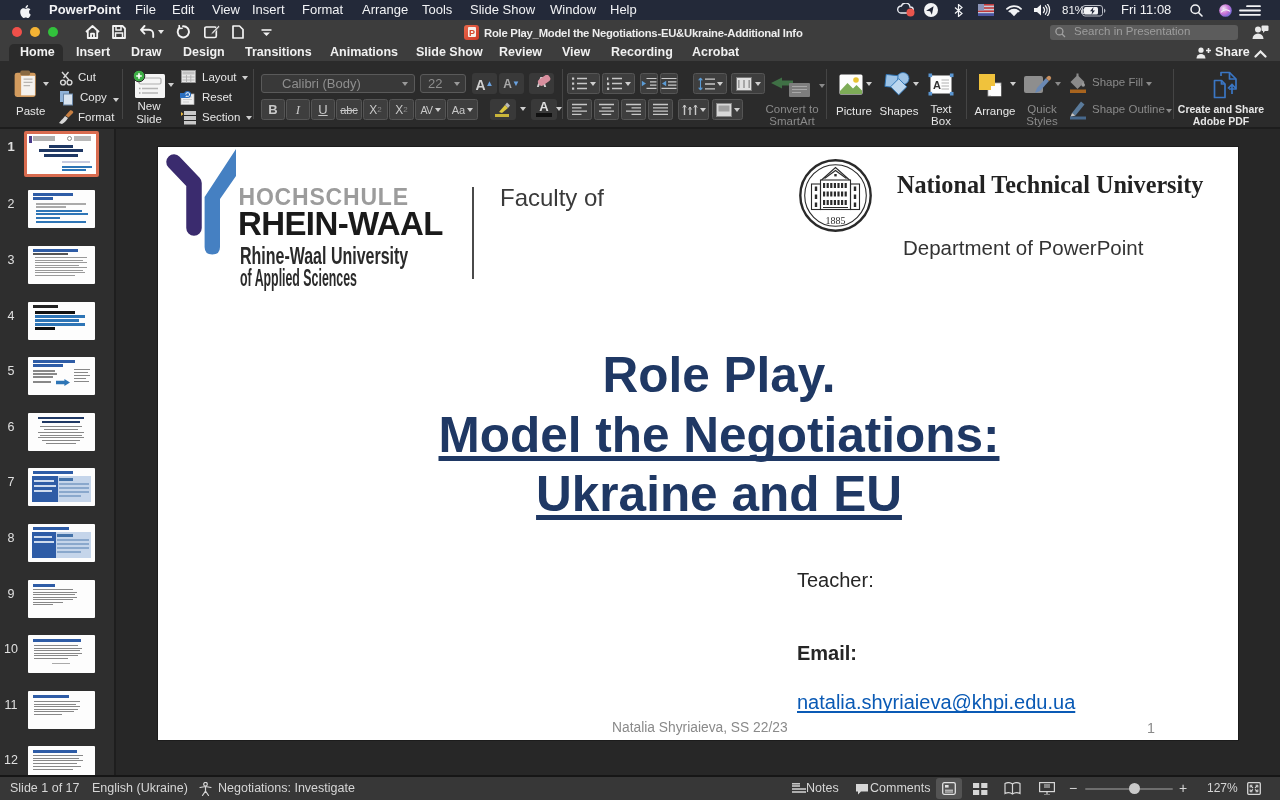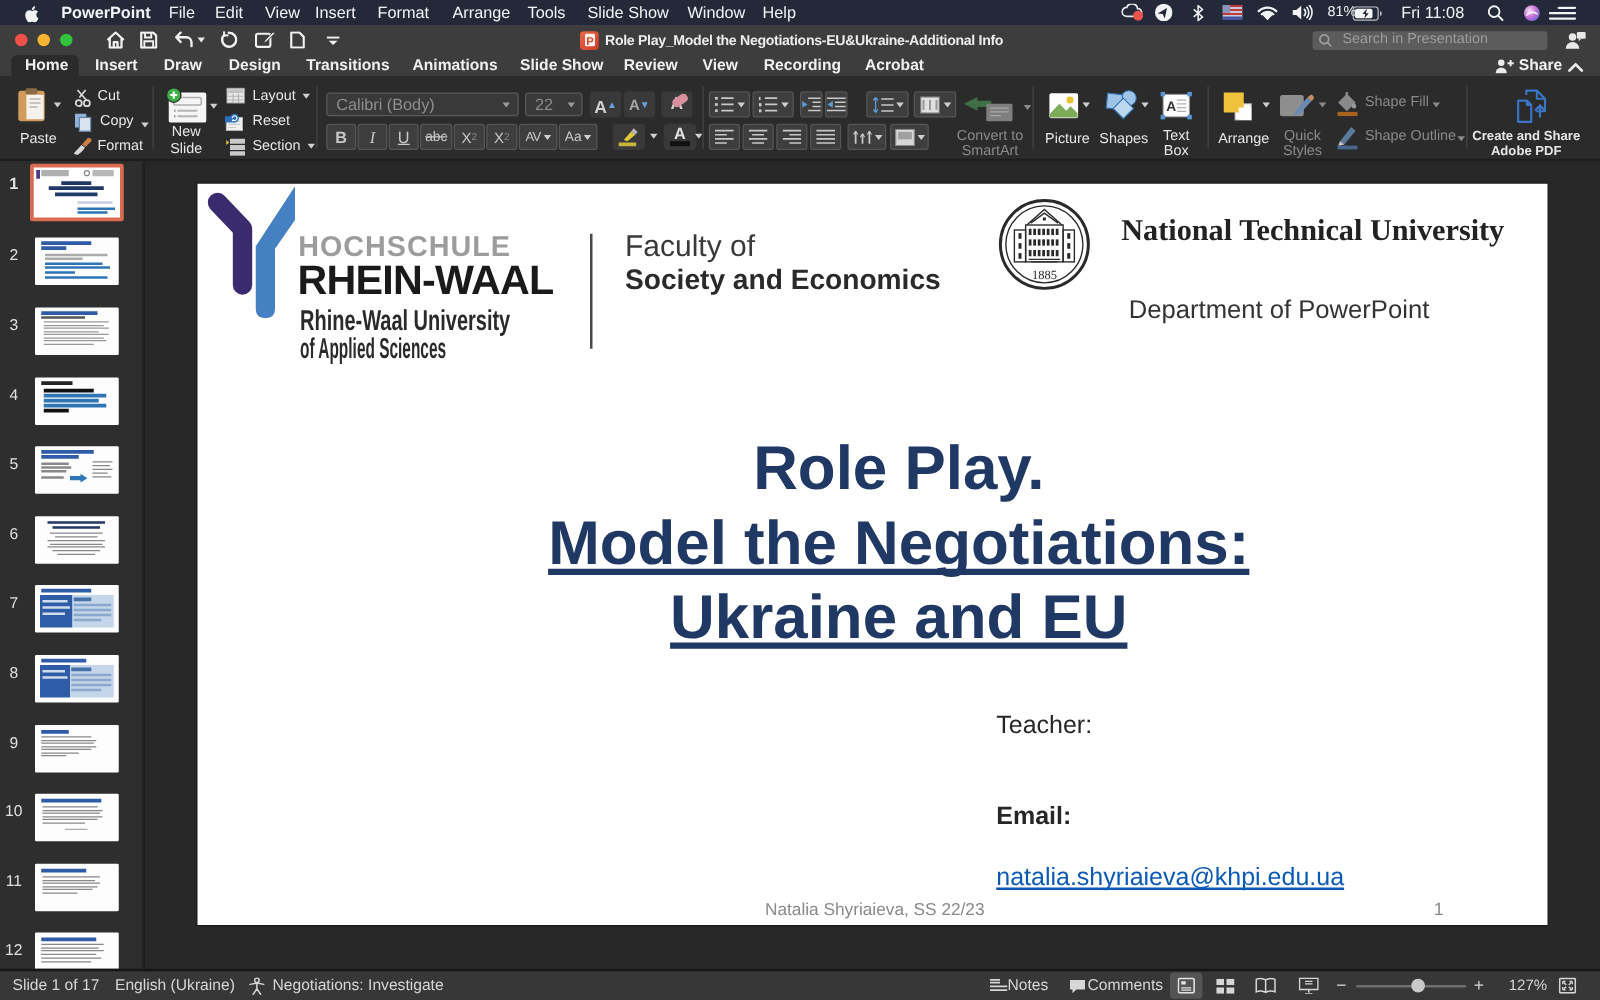--- a/index.html
+++ b/index.html
@@ -259,21 +259,21 @@
   <div class="rlabel" style="top:30px;left:202px">Reset</div>
   <svg class="abs" style="top:49px;left:180px" width="17" height="15" viewBox="0 0 17 15">
         <rect x="4" y="1" width="12" height="4" fill="#c9c9c9"></rect>
         <rect x="4" y="6" width="12" height="4" fill="#c9c9c9"></rect>
         <rect x="4" y="11" width="12" height="3.5" fill="#c9c9c9"></rect>
         <path d="M1 2 l2.5 2 L1 6 Z" fill="#e8b940"></path>
       </svg>
   <div class="rlabel" style="top:50px;left:202px">Section <span class="caret" style="margin-left:2px"></span></div>
   <div class="rsep" style="left:252.5px"></div>
 
-  <div class="rbox" style="top:13px;left:261px;width:154px;height:19px;font-size:13px;line-height:17px;padding-left:7px">Calibri (Body)<span class="caret abs" style="top:7px;right:6px;border-top-color:#9a9a9a"></span></div>
+  <div class="rbox" style="top:13px;left:261px;width:154px;height:19px;font-size:13px;line-height:17px;padding-left:20px">Calibri (Body)<span class="caret abs" style="top:7px;right:6px;border-top-color:#9a9a9a"></span></div>
   <div class="rbox" style="top:13px;left:420px;width:46px;height:19px;font-size:13px;line-height:17px;padding-left:7px">22<span class="caret abs" style="top:7px;right:5px;border-top-color:#9a9a9a"></span></div>
   <div class="rbtn" style="top:12px;left:472px;width:25px;height:21px;color:#d0d0d0;font-size:14px;font-weight:bold;text-align:center;line-height:21px">A<span style="font-size:8px;color:#6aa2e0;vertical-align:4px">▲</span></div>
   <div class="rbtn" style="top:12px;left:499px;width:25px;height:21px;color:#a8a8a8;font-size:12px;font-weight:bold;text-align:center;line-height:21px">A<span style="font-size:8px;color:#6aa2e0;vertical-align:2px">▼</span></div>
   <div class="rbtn" style="top:12px;left:529px;width:25px;height:21px;color:#d0d0d0;font-size:14px;font-weight:bold;text-align:center;line-height:19px">A</div>
   <svg class="abs" style="top:14px;left:536px" width="17" height="13" viewBox="0 0 17 13">
         <rect x="2" y="2" width="13" height="7" rx="3" fill="#d88f9e" transform="rotate(-35 8 6)"></rect>
       </svg>
   <div class="btnrow" style="top:38px;left:261px">
     <div class="bb" style="width:24px;height:21px;font-weight:bold;font-size:13px">B</div>
     <div class="bb" style="width:24px;height:21px;font-style:italic;font-size:13px;font-family:'Liberation Serif',serif">I</div>
@@ -616,21 +616,20 @@
     <svg class="abs" style="top:2px;left:5px" width="80" height="118" viewBox="0 0 80 118">
       <path d="M11 13 L31 34 L31 79" stroke="#3a2b6e" stroke-width="15.5" fill="none" stroke-linecap="round" stroke-linejoin="round"></path>
       <path d="M73 0 L73 27 L57 50 L57 98 Q57 105.5 49.3 105.5 Q41.6 105.5 41.6 98 L41.6 48 Z" fill="#4580c2"></path>
     </svg>
     <div class="t" style="top:37px;left:80.5px;font-size:23px;font-weight:bold;color:#9c9c9c;letter-spacing:0.8px">HOCHSCHULE</div>
     <div class="t" style="top:58px;left:80px;font-size:33px;font-weight:bold;color:#1a1a1a;letter-spacing:-0.6px">RHEIN-WAAL</div>
     <div class="t" style="top:96px;left:82px;font-size:23px;font-weight:bold;color:#2a2a2a;transform:scaleX(0.695);transform-origin:0 0">Rhine-Waal University</div>
     <div class="t" style="top:117.5px;left:82px;font-size:23px;font-weight:bold;color:#2a2a2a;transform:scaleX(0.537);transform-origin:0 0">of Applied Sciences</div>
     <div class="abs" style="top:40px;left:314px;width:1.5px;height:92px;background:#4a4a4a"></div>
     <div class="t" style="top:37px;left:342px;font-size:24px;color:#3a3a3a">Faculty of</div>
-    <div class="t" style="top:63.5px;left:342px;font-size:22.5px;font-weight:bold;color:#2a2a2a">Society and Economics</div>
 
     <svg class="abs" style="top:11px;left:640px" width="75" height="75" viewBox="0 0 75 75">
       <circle cx="37.5" cy="37.5" r="35.2" fill="none" stroke="#2a2a2a" stroke-width="2.4"></circle>
       <circle cx="37.5" cy="37.5" r="30.8" fill="none" stroke="#2a2a2a" stroke-width="1.1"></circle>
       <g stroke="#2a2a2a" fill="none" stroke-width="1.1">
         <rect x="13.5" y="26" width="9" height="25.5"></rect>
         <rect x="52.5" y="26" width="9" height="25.5"></rect>
         <rect x="22.5" y="22" width="30" height="29.5"></rect>
         <path d="M23.5 22 L37.5 9.5 L51.5 22"></path>
         <path d="M26.5 20.5 L37.5 12.5 L48.5 20.5"></path>

